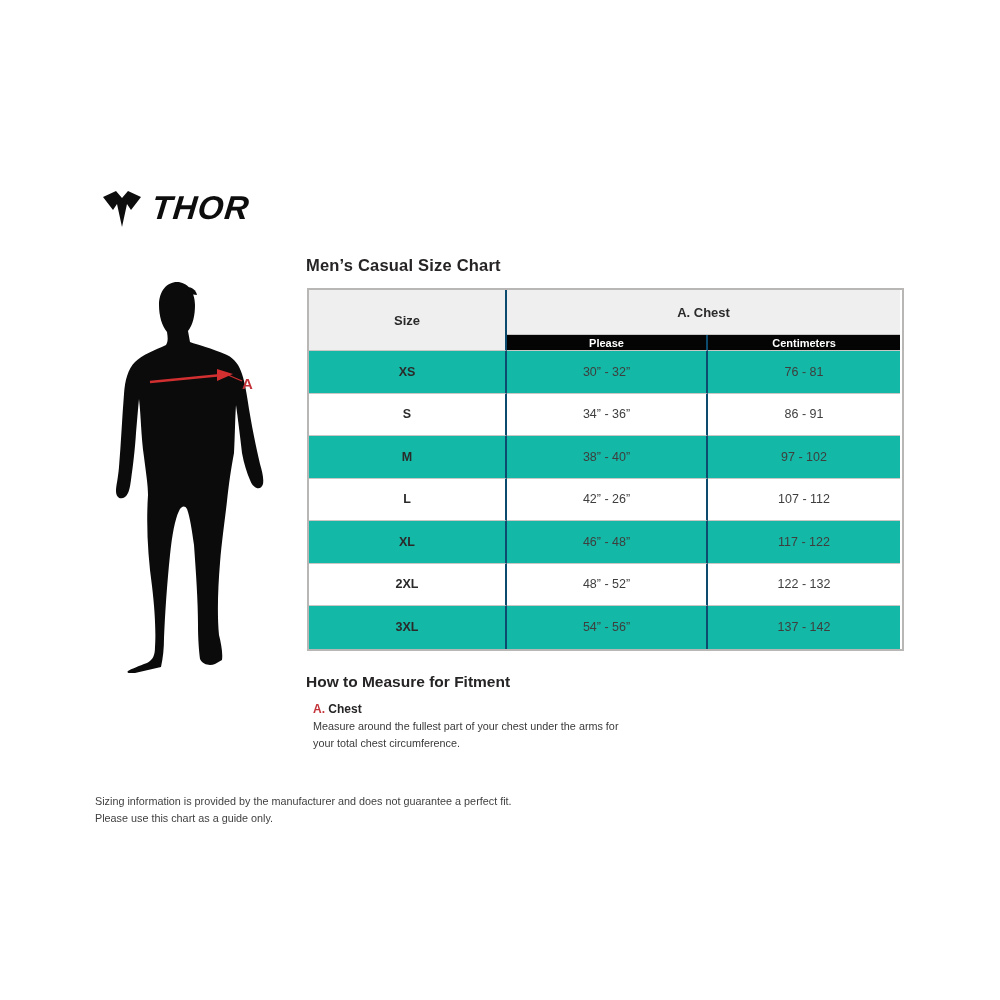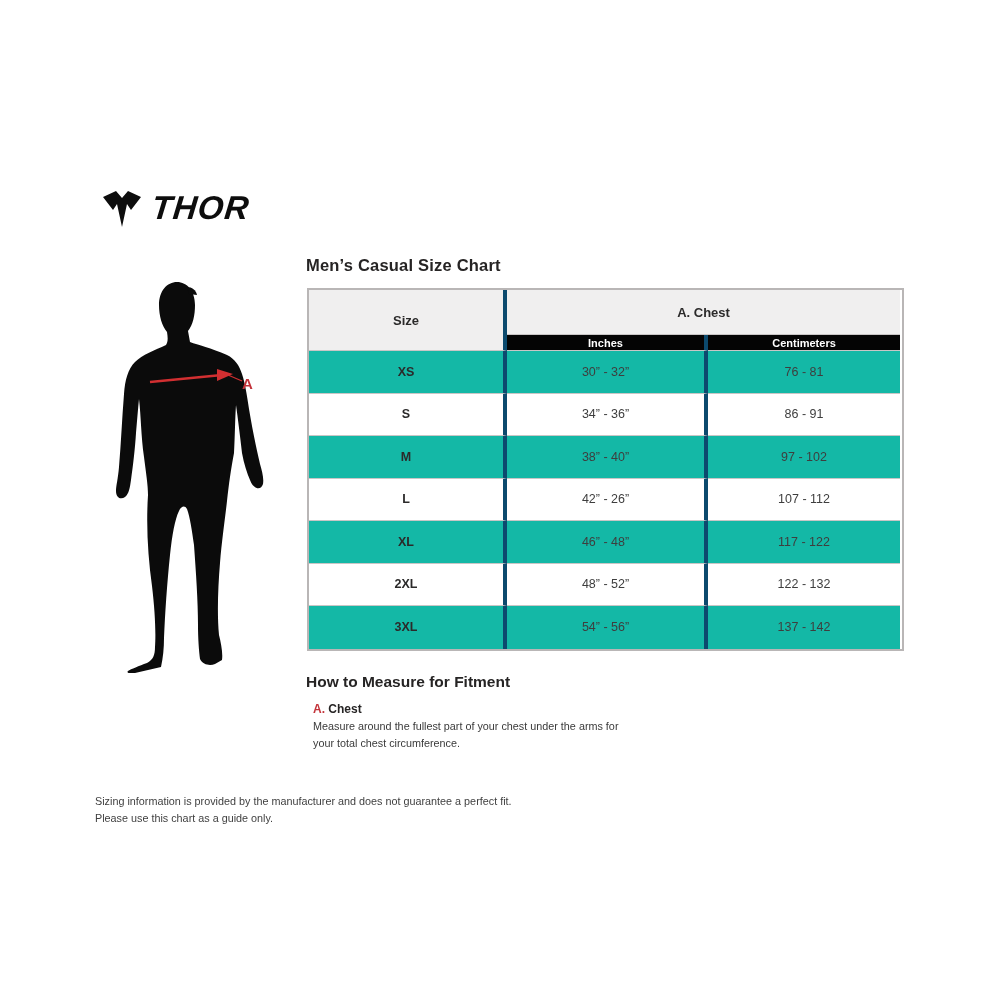--- a/index.html
+++ b/index.html
@@ -17,21 +17,21 @@
 
   
   .chart-title { position:absolute; left:306px; top:256px; font-size:16.5px; font-weight:bold; color:#262424; letter-spacing:0.2px; }
 
   
   .tbl { position:absolute; left:307px; top:288px; width:597px;
          display:grid; grid-template-columns:198px 201px 192px;
          grid-template-rows:45px 16px repeat(7, 42.5px);
          border:2px solid #b9b6b6; background:#fff; }
   .cell { display:flex; align-items:center; justify-content:center;
-          border-right:4px solid #0c4a6e; border-bottom:1px solid #c9c6c6;
+          border-right:2px solid #0c4a6e; border-bottom:1px solid #c9c6c6;
           font-size:12.5px; color:#3e3e3e; }
   .cell:nth-child(3n+4) { border-right:none; } 
   .size-head { grid-column:1; grid-row:1 / 3; background:#f0efef; font-weight:bold; font-size:13px; color:#2b2a2a; }
   .chest-head { grid-column:2 / 4; grid-row:1; background:#f0efef; font-weight:bold; font-size:13px; color:#2b2a2a; border-right:none; }
   .bar { background:#040404; color:#ffffff; font-weight:bold; font-size:11px; }
   .bar.last, .col3 { border-right:none; }
   .rowlabel { font-weight:bold; color:#2b2a2a; }
   .bg-g { background:#14b8a6; }
   .bg-w { background:#ffffff; }
   .lastrow { border-bottom:none; }
@@ -112,21 +112,21 @@
     <polygon points="102,88 118,93 102,100" fill="#d22f31"></polygon>
     <line x1="113" y1="94" x2="127" y2="100" stroke="#d22f31" stroke-width="1.2"></line>
     <text x="127" y="108" font-size="15" font-weight="bold" fill="#c3333a" font-family="Liberation Sans, sans-serif">A</text>
   </svg>
 
   <div class="chart-title">Men’s Casual Size Chart</div>
 
   <div class="tbl">
     <div class="cell size-head">Size</div>
     <div class="cell chest-head">A. Chest</div>
-    <div class="cell bar">Inches</div>
+    <div class="cell bar">Please</div>
     <div class="cell bar last">Centimeters</div>
 
     <div class="cell rowlabel bg-g">XS</div>
     <div class="cell bg-g">30” - 32”</div>
     <div class="cell bg-g col3">76 - 81</div>
 
     <div class="cell rowlabel bg-w">S</div>
     <div class="cell bg-w">34” - 36”</div>
     <div class="cell bg-w col3">86 - 91</div>
 

